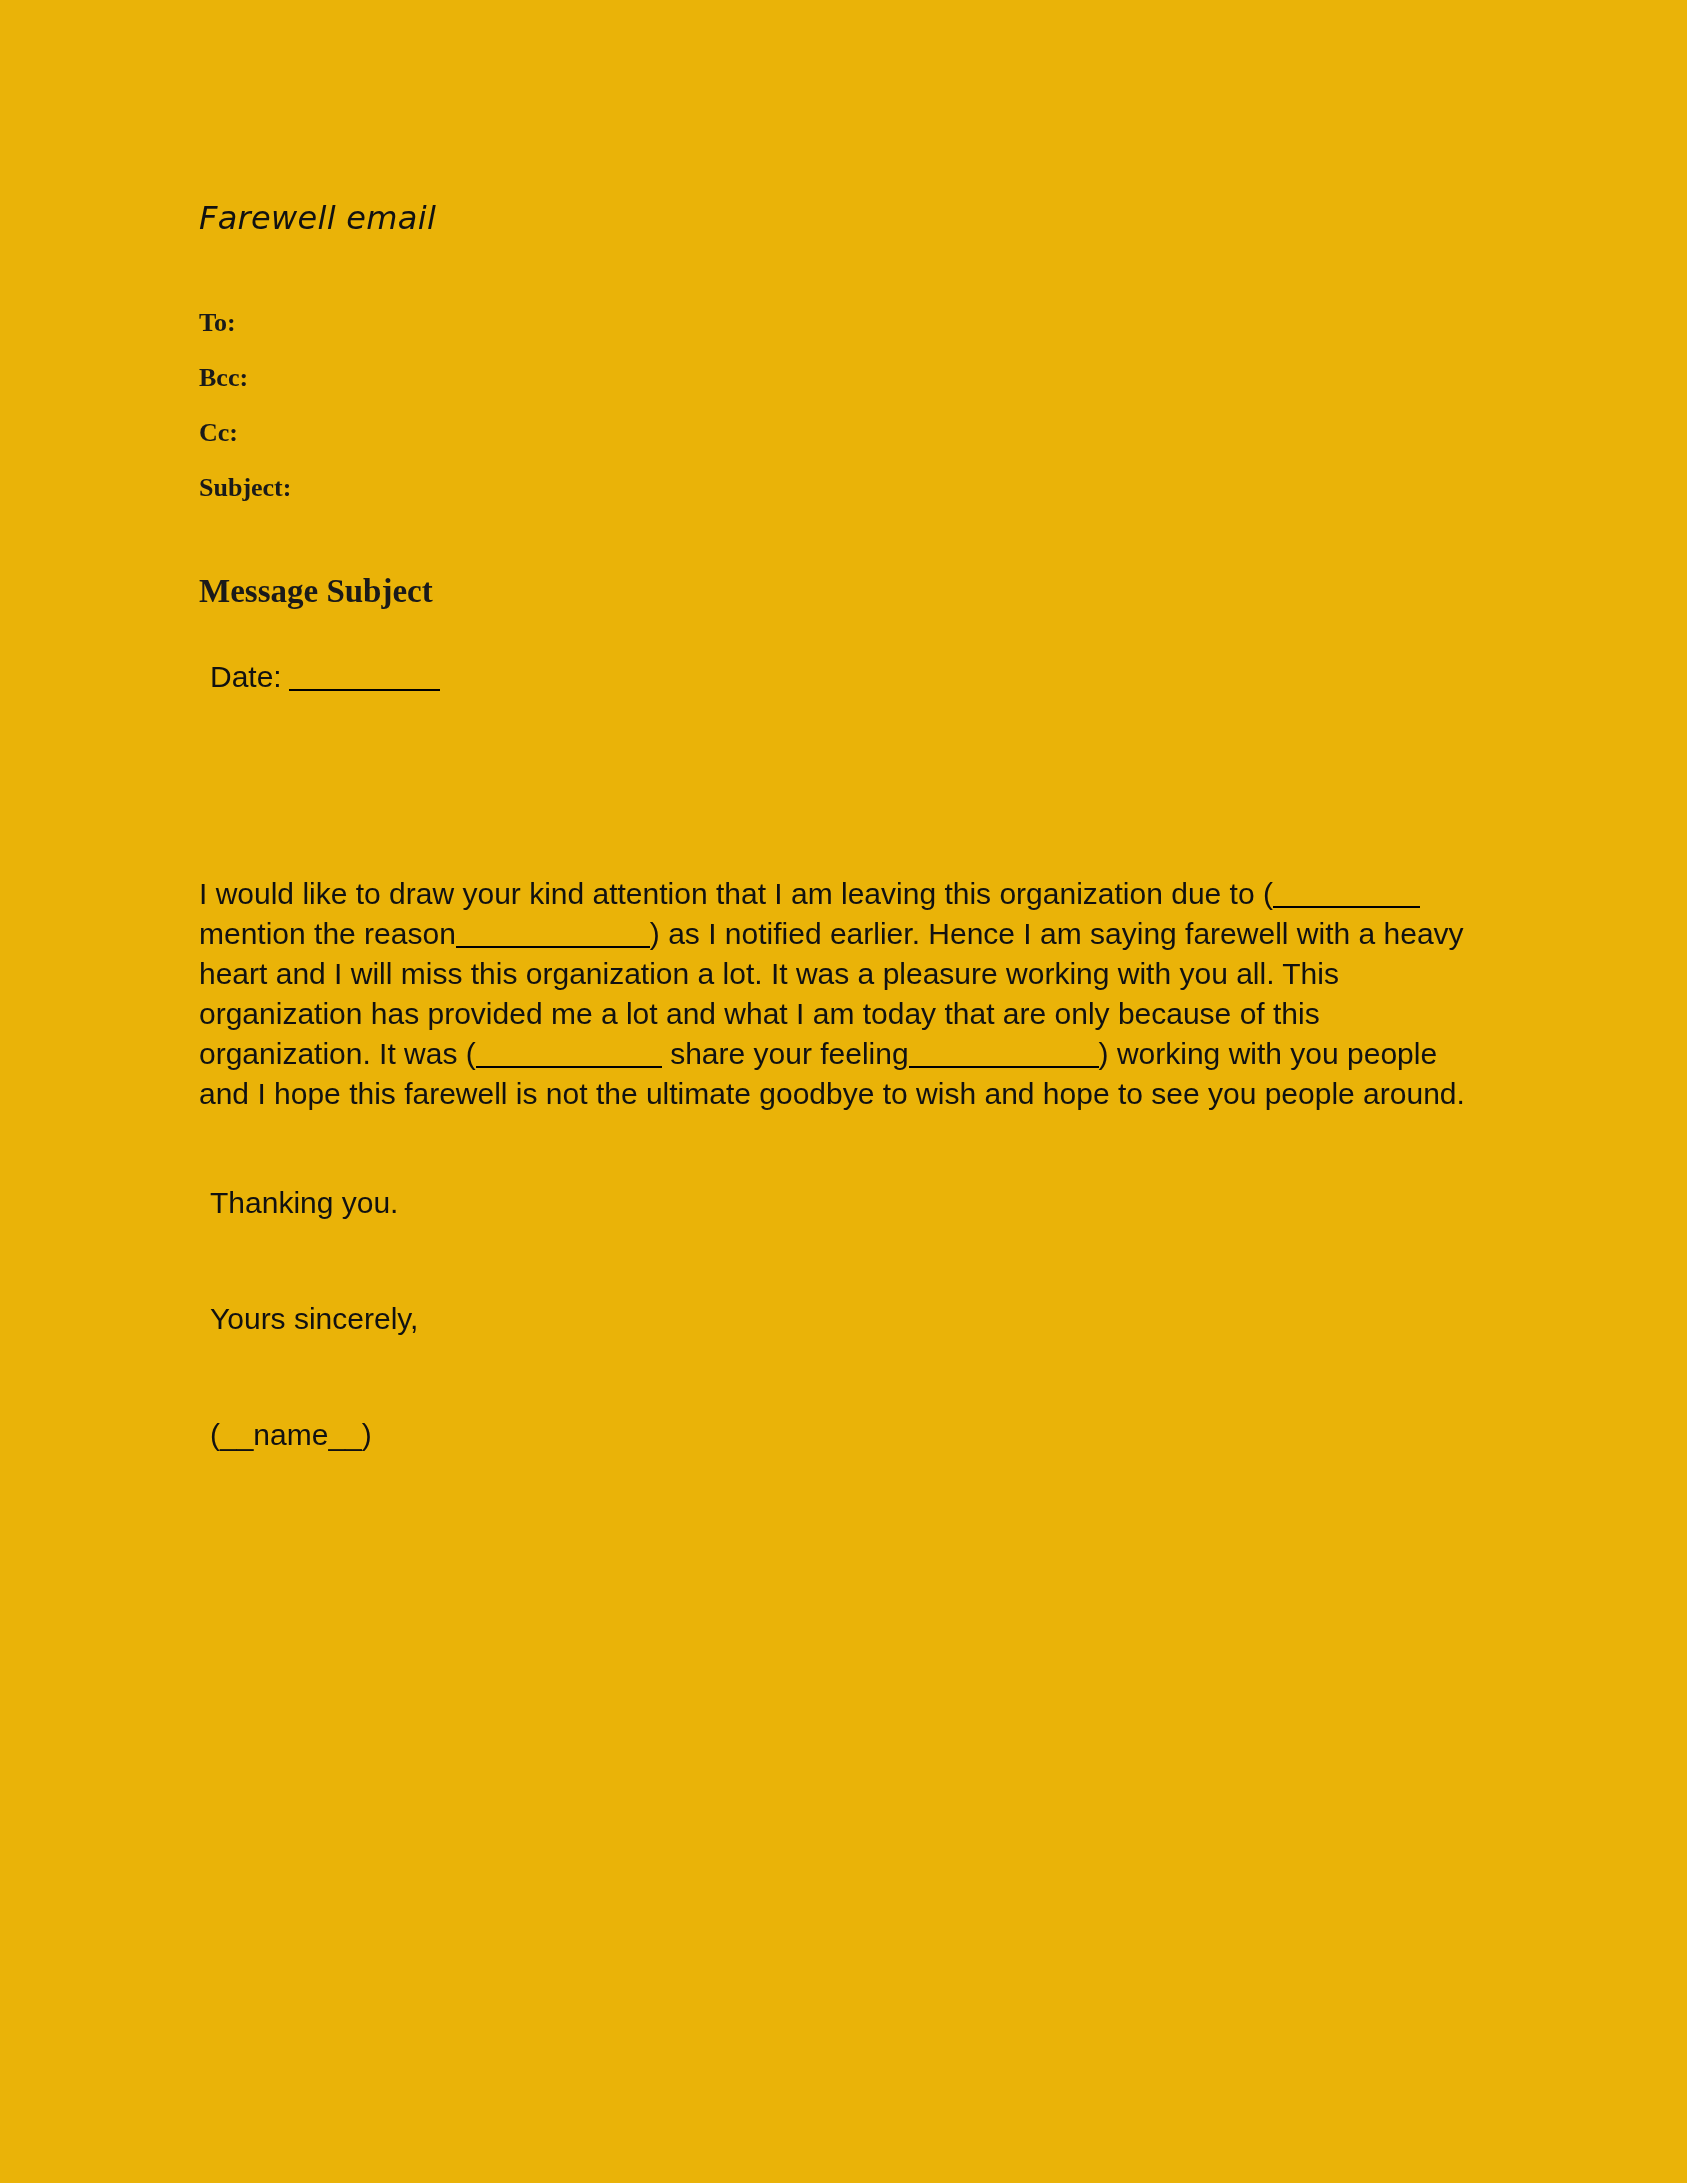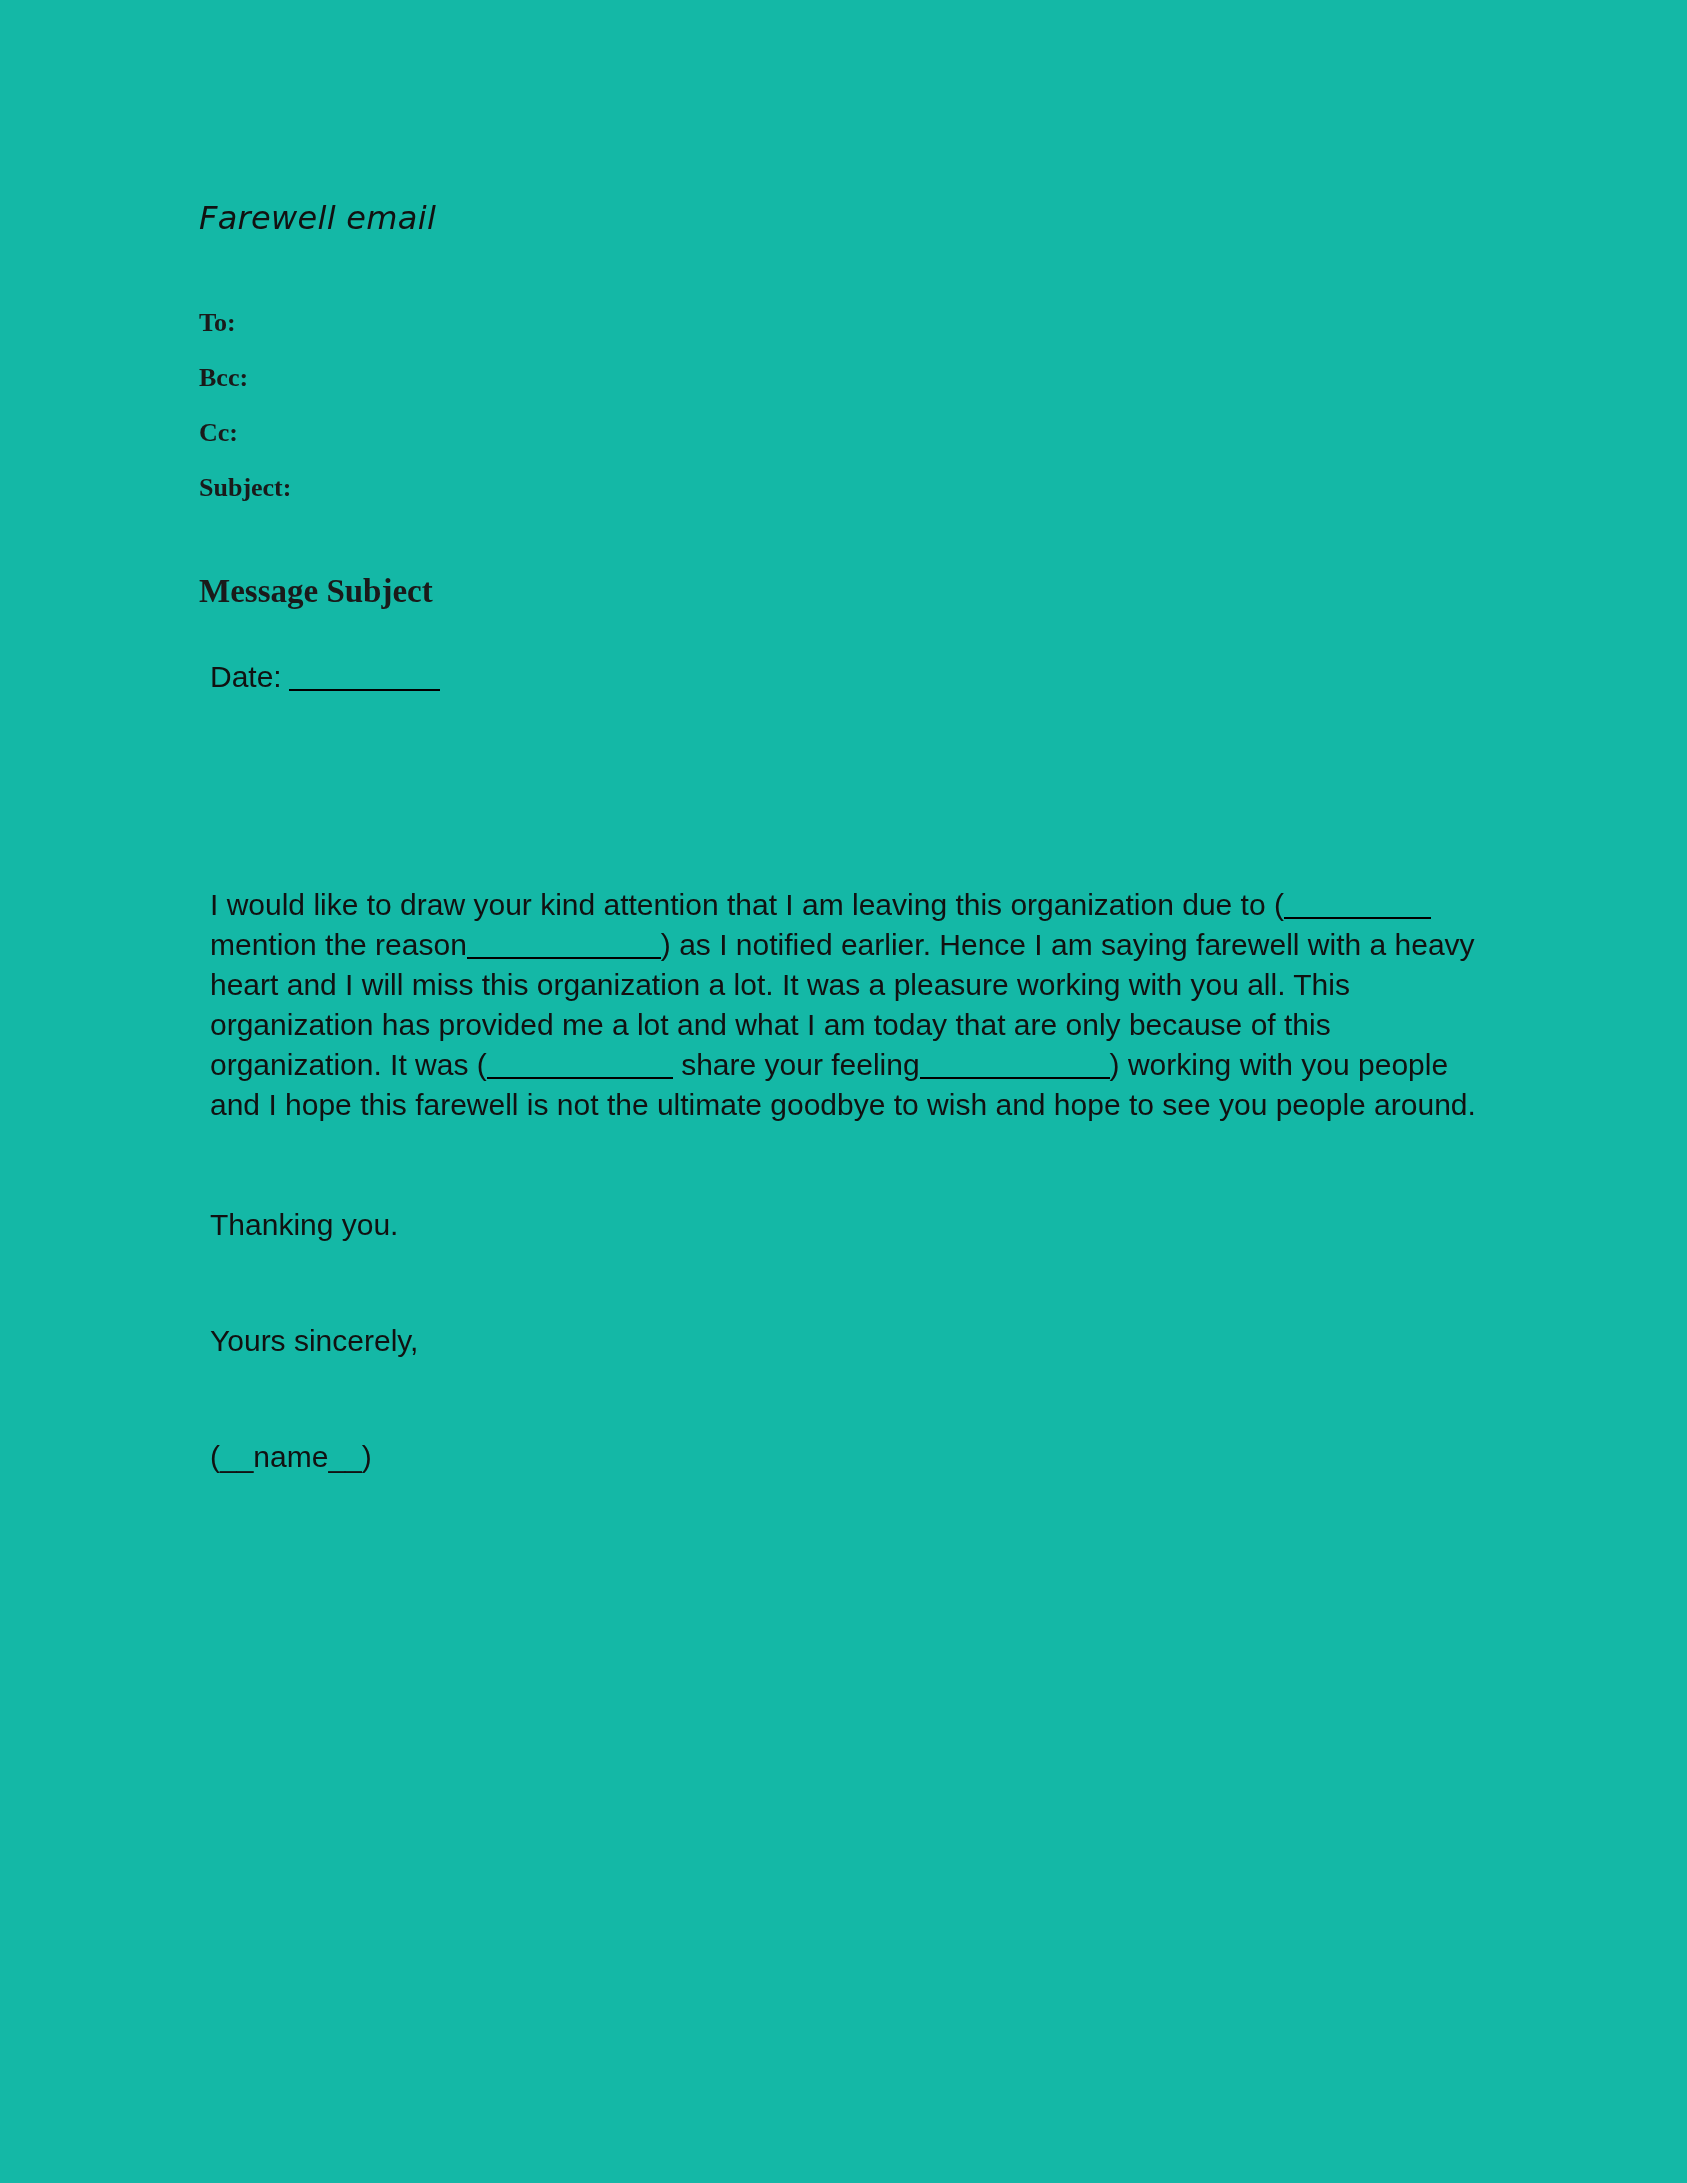--- a/index.html
+++ b/index.html
@@ -13,21 +13,21 @@
     height: 2184px;
     position: relative;
     overflow: hidden;
     font-family: "Liberation Sans", sans-serif;
     color: #000000;
   }
 
   .page {
     position: absolute;
     inset: 0;
-    background: #14b8a6;
+    background: #eab308;
   }
 
   .doc {
     position: absolute;
     left: 199px;
     top: 199px;
     width: 1293px;
   }
 
   
@@ -73,21 +73,21 @@
     margin: 11px;
   }
   .gap-md { height: 54px; }
   .gap-lg { height: 58px; }
 
   .para {
     font-family: "Liberation Sans", sans-serif;
     font-size: 30px;
     line-height: 40px;
     color: #111111;
-    margin: 11px;
+    margin: 0;
     width: 1266px;
   }
 
   
   .blank {
     display: inline-block;
     border-bottom: 2.6px solid #000000;
     vertical-align: -4.4px;
     height: 0;
   }

